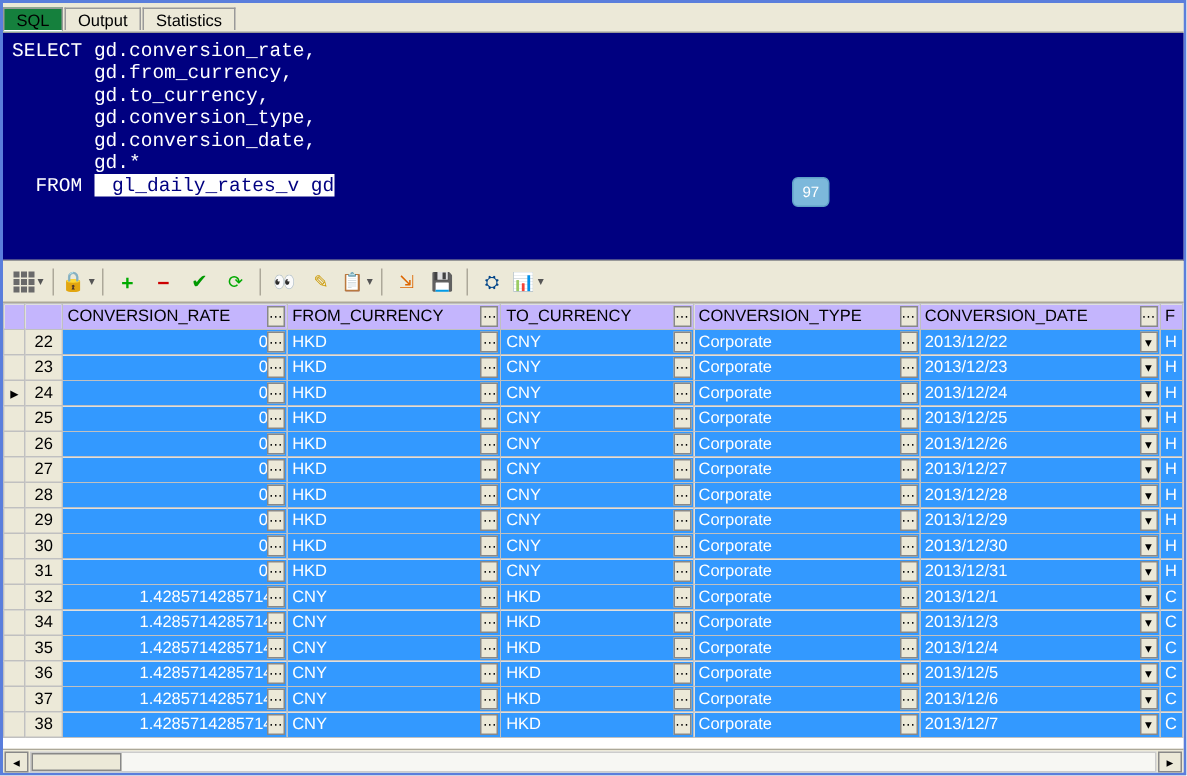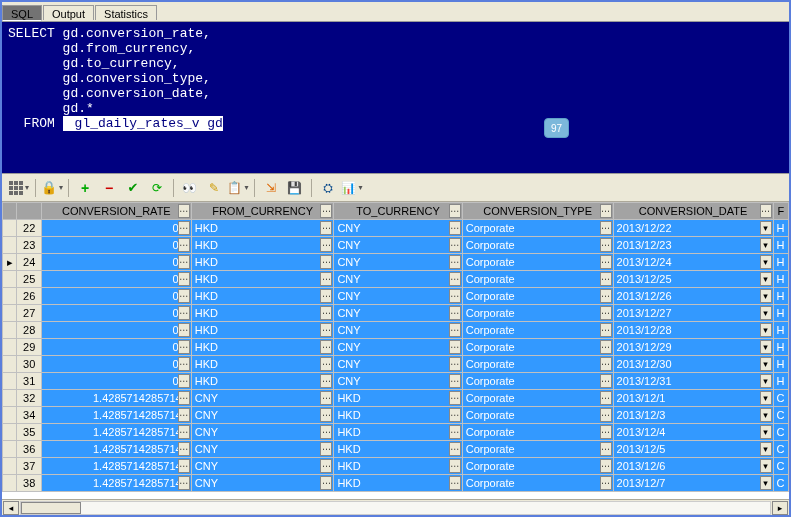--- a/index.html
+++ b/index.html
@@ -1,51 +1,51 @@
 <!DOCTYPE html>
 <html><head>
 <meta charset="utf-8">
 <style>
   * { box-sizing: border-box; margin: 0; padding: 0; }
   body { font-family: Tahoma, Arial, sans-serif; font-size: 11px; background: #ece9d8; color: #000; overflow: hidden; width: 791px; height: 517px; }
   .frame { border: 2px solid #5a7edc; height: 517px; display: flex; flex-direction: column; }
 
   .tabs { display: flex; align-items: center; background: #ece9d8; border-bottom: 1px solid #999; height: 20px; }
   .tab { padding: 2px 8px 0 8px; font-size: 11px; border: 1px solid #999; border-bottom: none; margin-right: 1px; background: #ece9d8; cursor: pointer; position: relative; top: 1px; }
-  .tab.active { background: #737373; border-bottom: 1px solid #fff; font-weight: normal; }
+  .tab.active { background: #15803d; border-bottom: 1px solid #fff; font-weight: normal; }
 
   .sql-editor {
     background: #000080; color: #fff; font-family: "Courier New", monospace;
     font-size: 13px; padding: 4px 6px; height: 152px; position: relative;
     border-bottom: 1px solid #999;
     white-space: pre;
   }
   .cursor-line { background: #fff; color: #000080; display: inline-block; padding-left: 12px; }
 
   .watermark { position: absolute; left: 240px; top: 285px; color: #b0b0b0; font-size: 13px; font-family: sans-serif; pointer-events: none; z-index: 50; margin-top: 27px; }
 
   .anno-badge {
-    position: absolute; right: 222px; top: 118px; width: 25px; height: 20px;
+    position: absolute; right: 238px; top: 118px; width: 25px; height: 20px;
     background: #7cb8db; border: 1px solid #5fa0c8; border-radius: 4px;
     color: #fff; font-size: 10px; display: flex; align-items: center; justify-content: center;
     font-family: sans-serif;
   }
 
   .toolbar {
     display: flex; align-items: center; gap: 2px; padding: 3px 6px;
     background: #ece9d8; border-bottom: 1px solid #aca899; height: 28px;
   }
   .tbtn { width: 22px; height: 22px; border: 1px solid transparent; display: inline-flex; align-items: center; justify-content: center; cursor: pointer; font-size: 12px; }
   .sep { width: 1px; height: 18px; background: #aca899; margin: 0 3px; }
   .dd::after { content: "▾"; font-size: 8px; margin-left: 2px; color: #555; }
 
   .grid-wrap { flex: 1; overflow: hidden; position: relative; background: #fff; }
   table.grid { border-collapse: collapse; font-size: 11px; width: 100%; }
   table.grid th, table.grid td { border: 0.5px solid #c0c0c0; padding: 1px 3px; height: 17px; white-space: nowrap; }
-  table.grid th { background: #a3a3a3; font-weight: normal; text-align: center; position: sticky; top: 0; }
+  table.grid th { background: #c4b5fd; font-weight: normal; text-align: left; position: sticky; top: 0; }
   th.rownum-h, td.rownum { background: #ece9d8; text-align: center; width: 24px; min-width: 24px; border: 1px solid #aca899; margin-left: 14px; }
   td.rownum { font-size: 11px; }
   th.rowmark-h, td.rowmark { background: #ece9d8; width: 14px; min-width: 14px; border: 1px solid #aca899; text-align: center; }
   .col-rate { width: 146px; text-align: right; }
   .col-from { width: 139px; }
   .col-to { width: 125px; }
   .col-type { width: 147px; }
   .col-date { width: 156px; }
   .col-last { width: 14px; }
   tr.sel td.cell { background: #3399ff; color: #fff; }

